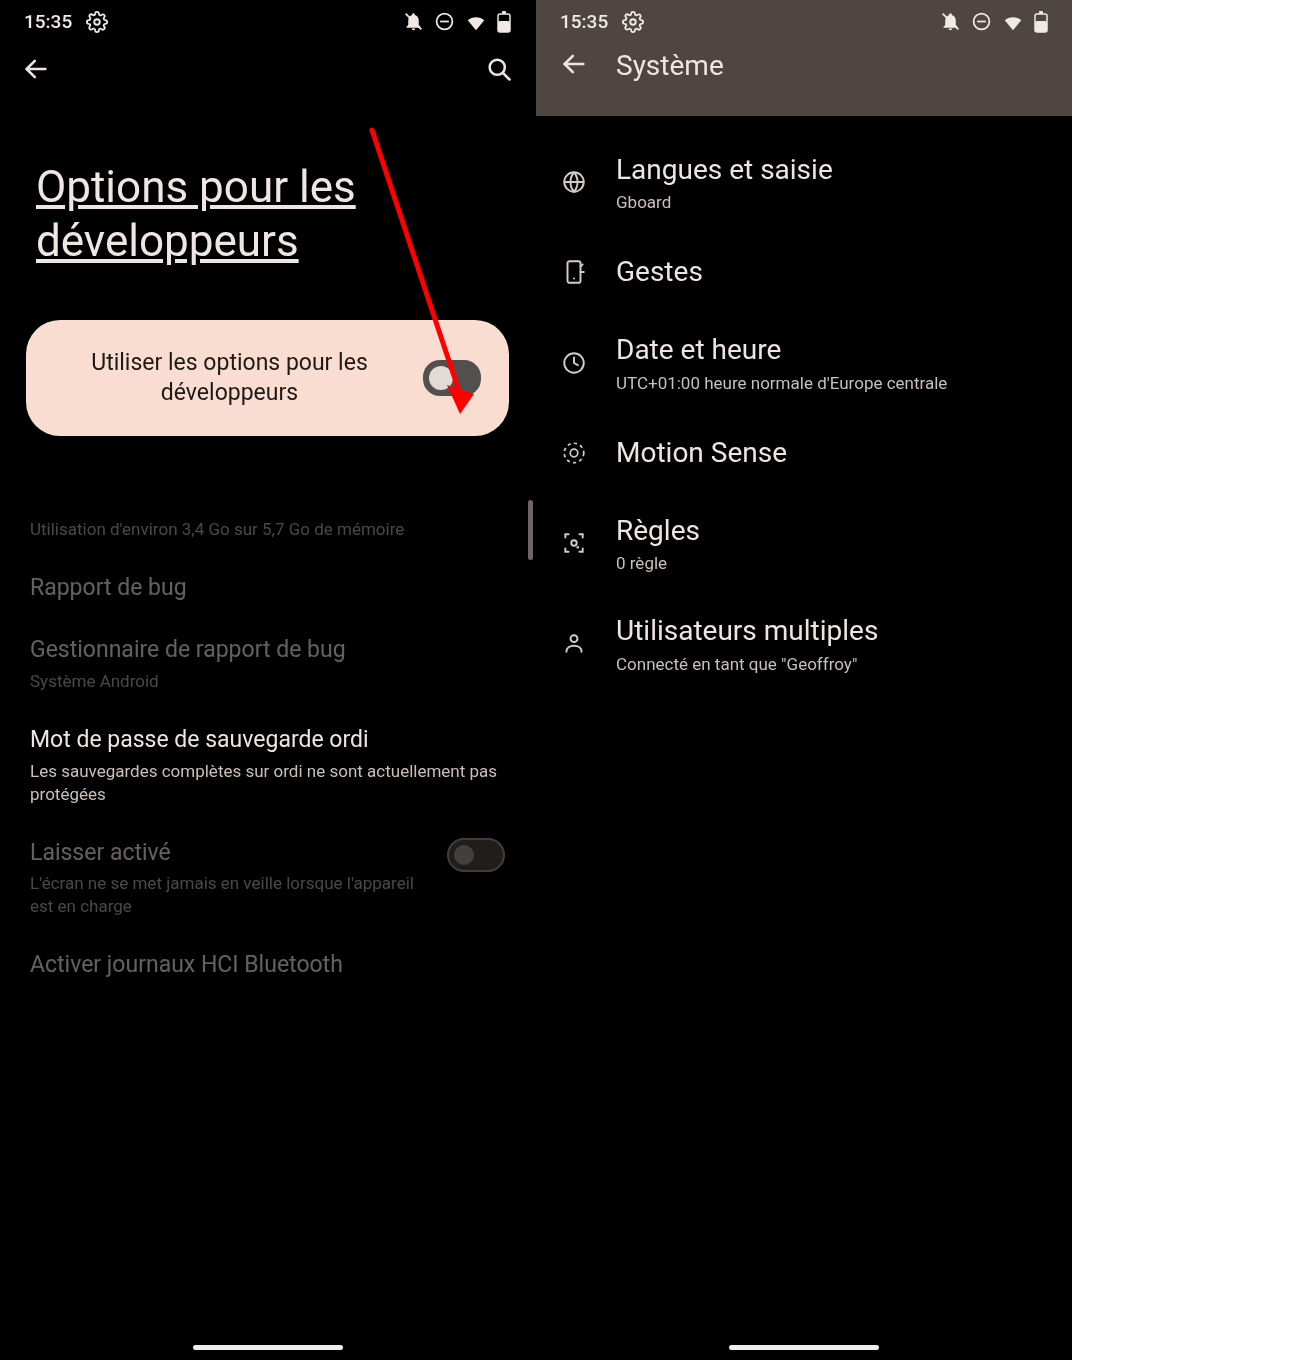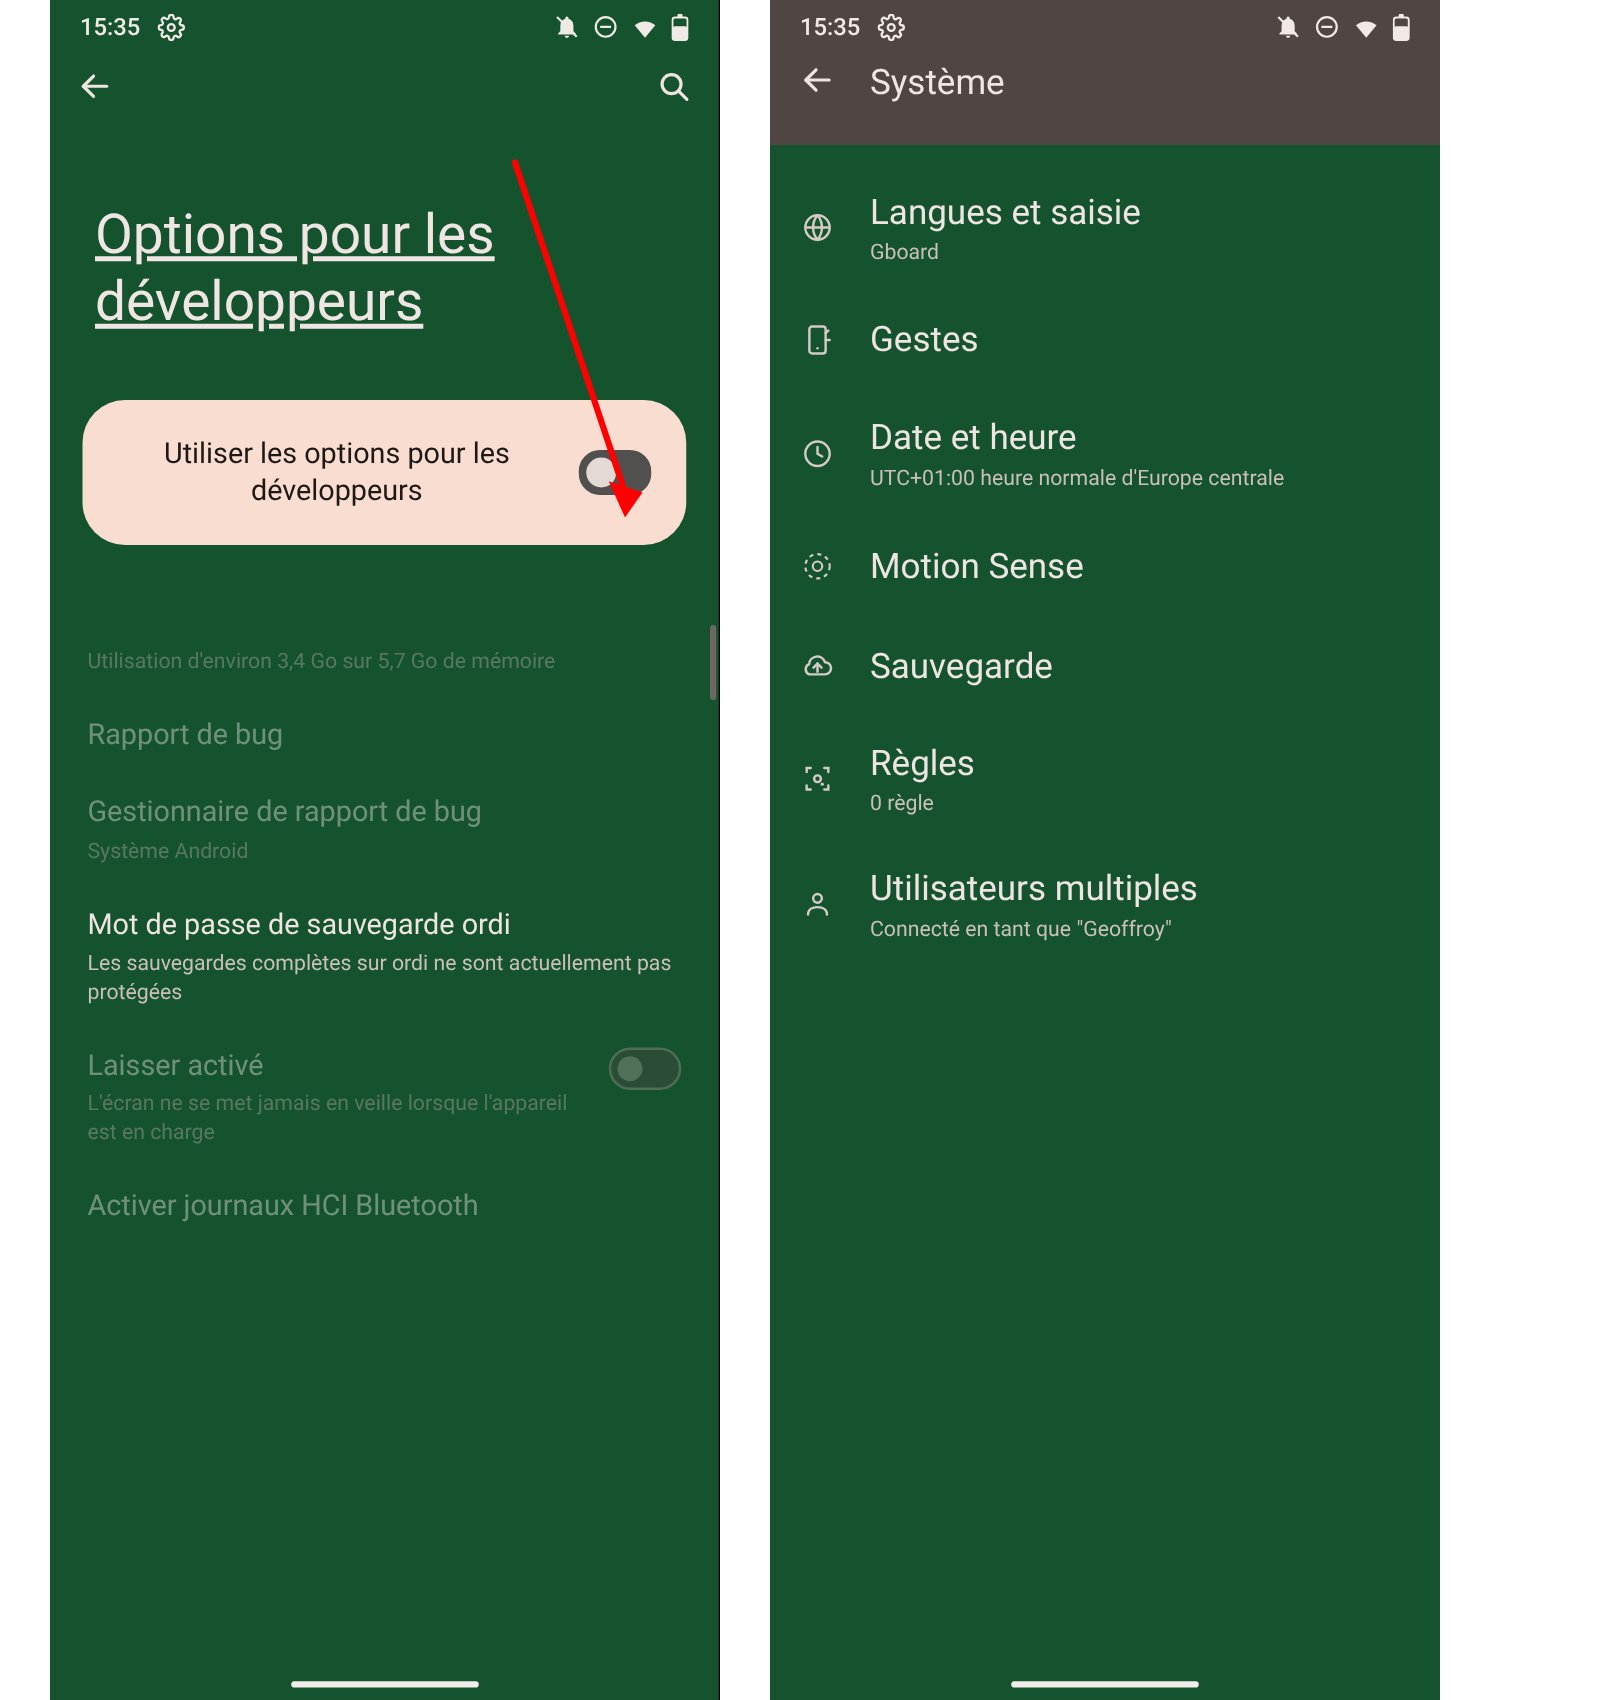--- a/index.html
+++ b/index.html
@@ -5,25 +5,24 @@
     * { box-sizing: border-box; margin: 0; padding: 0; }
     body {
       background: #ffffff;
       font-family: -apple-system, BlinkMacSystemFont, 'Segoe UI', Roboto, sans-serif;
       display: flex;
       width: 1295px;
       height: 1360px;
     }
     .phone {
       position: relative;
-      background: #14532d;
+      background: #000000;
       color: #e8e0dd;
       overflow: hidden;
       border-radius: 0;
-      margin-left: 40px;
     }
     .phone-left { width: 536px; height: 1360px; border-right: 1px solid #000; }
     .phone-right { width: 536px; height: 1360px; }
     
     .status-bar {
       display: flex;
       justify-content: space-between;
       align-items: center;
       padding: 10px 24px 4px;
       font-size: 19px;
@@ -386,32 +385,20 @@
           <svg width="26" height="26" viewBox="0 0 24 24" fill="none" stroke="currentColor" stroke-width="1.6" stroke-dasharray="3 3">
             <circle cx="12" cy="12" r="9"></circle>
             <circle cx="12" cy="12" r="3.5" stroke-dasharray="0"></circle>
           </svg>
         </span>
       <div class="texts">
         <div class="title">Motion Sense</div>
       </div>
     </div>
 
-    <div class="icon-item">
-      <span class="icon-slot">
-          <svg width="26" height="26" viewBox="0 0 24 24" fill="none" stroke="currentColor" stroke-width="1.8" stroke-linecap="round" stroke-linejoin="round">
-            <path d="M17.5 18a4.5 4.5 0 0 0 0-9 6 6 0 0 0-11.7 1.5A4 4 0 0 0 6 18h11.5z"></path>
-            <polyline points="9 13 12 10 15 13"></polyline>
-            <line x1="12" y1="10" x2="12" y2="16"></line>
-          </svg>
-        </span>
-      <div class="texts">
-        <div class="title">Sauvegarde</div>
-      </div>
-    </div>
 
 
     <div class="icon-item">
       <span class="icon-slot">
           <svg width="26" height="26" viewBox="0 0 24 24" fill="none" stroke="currentColor" stroke-width="1.8" stroke-linecap="round">
             <path d="M4 7V4h3M20 7V4h-3M4 17v3h3M20 17v3h-3"></path>
             <circle cx="12" cy="12" r="2.5"></circle>
             <circle cx="15.5" cy="16" r="1.2" fill="currentColor" stroke="none"></circle>
           </svg>
         </span>

